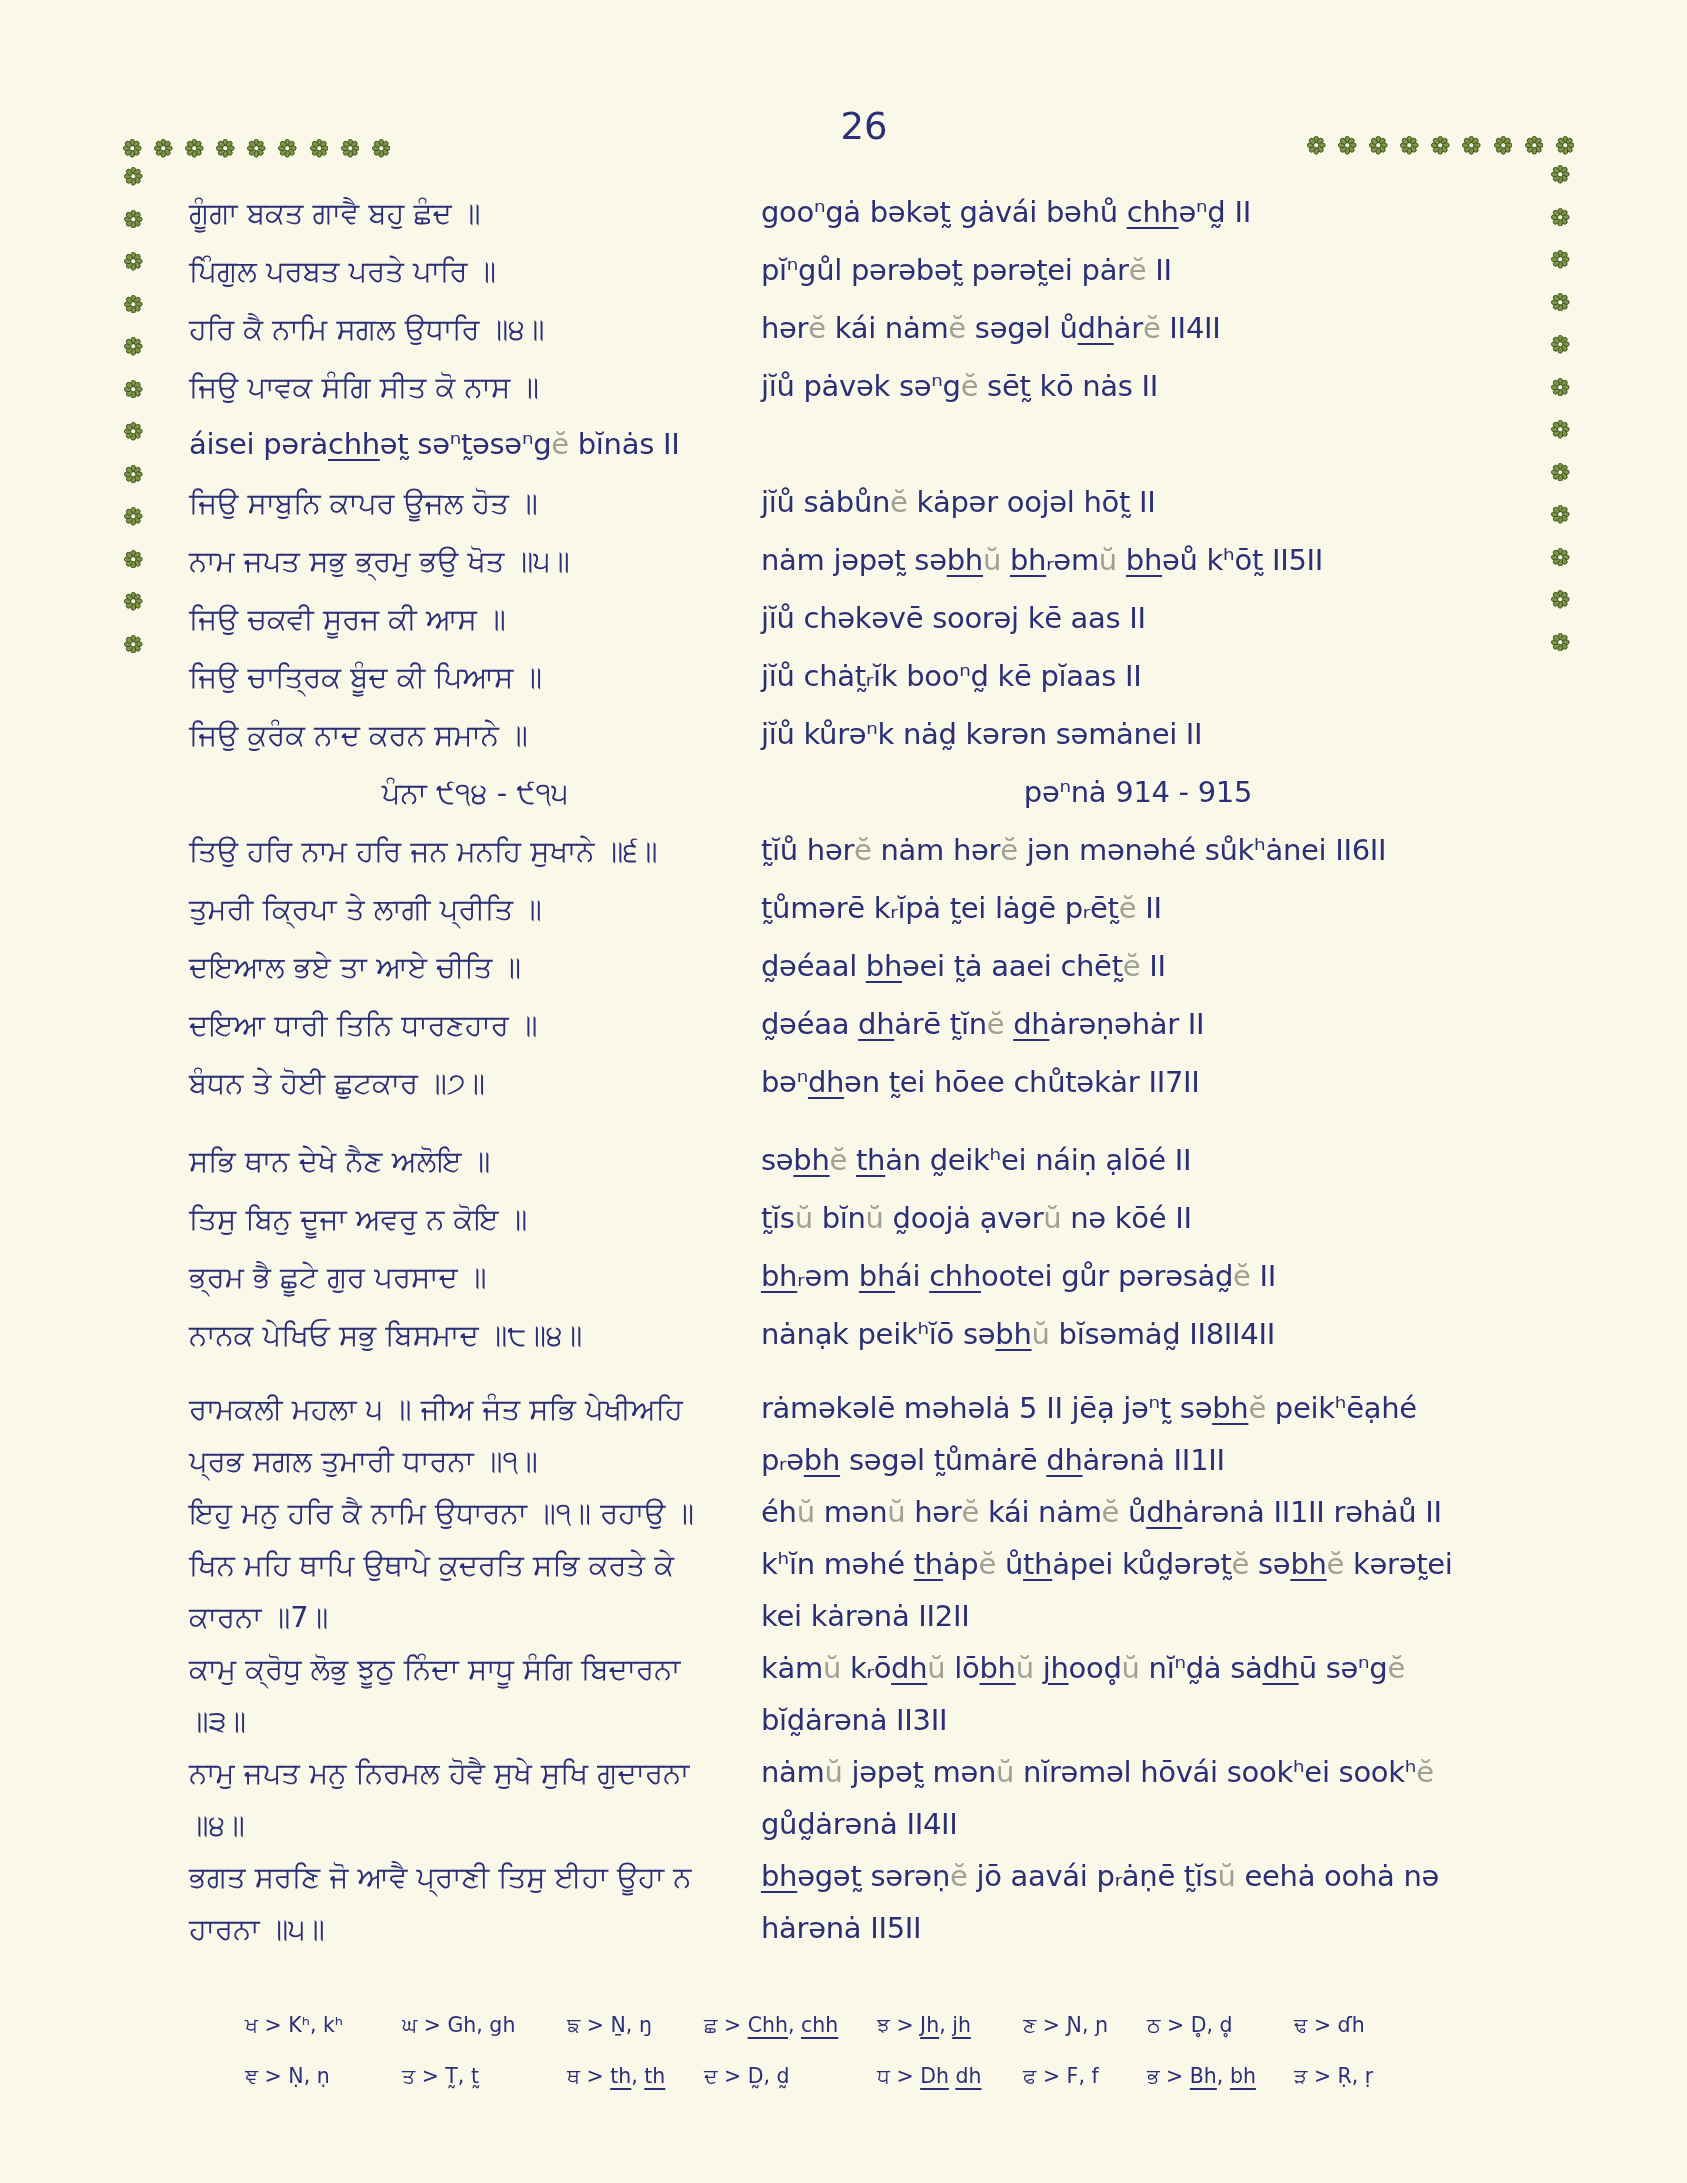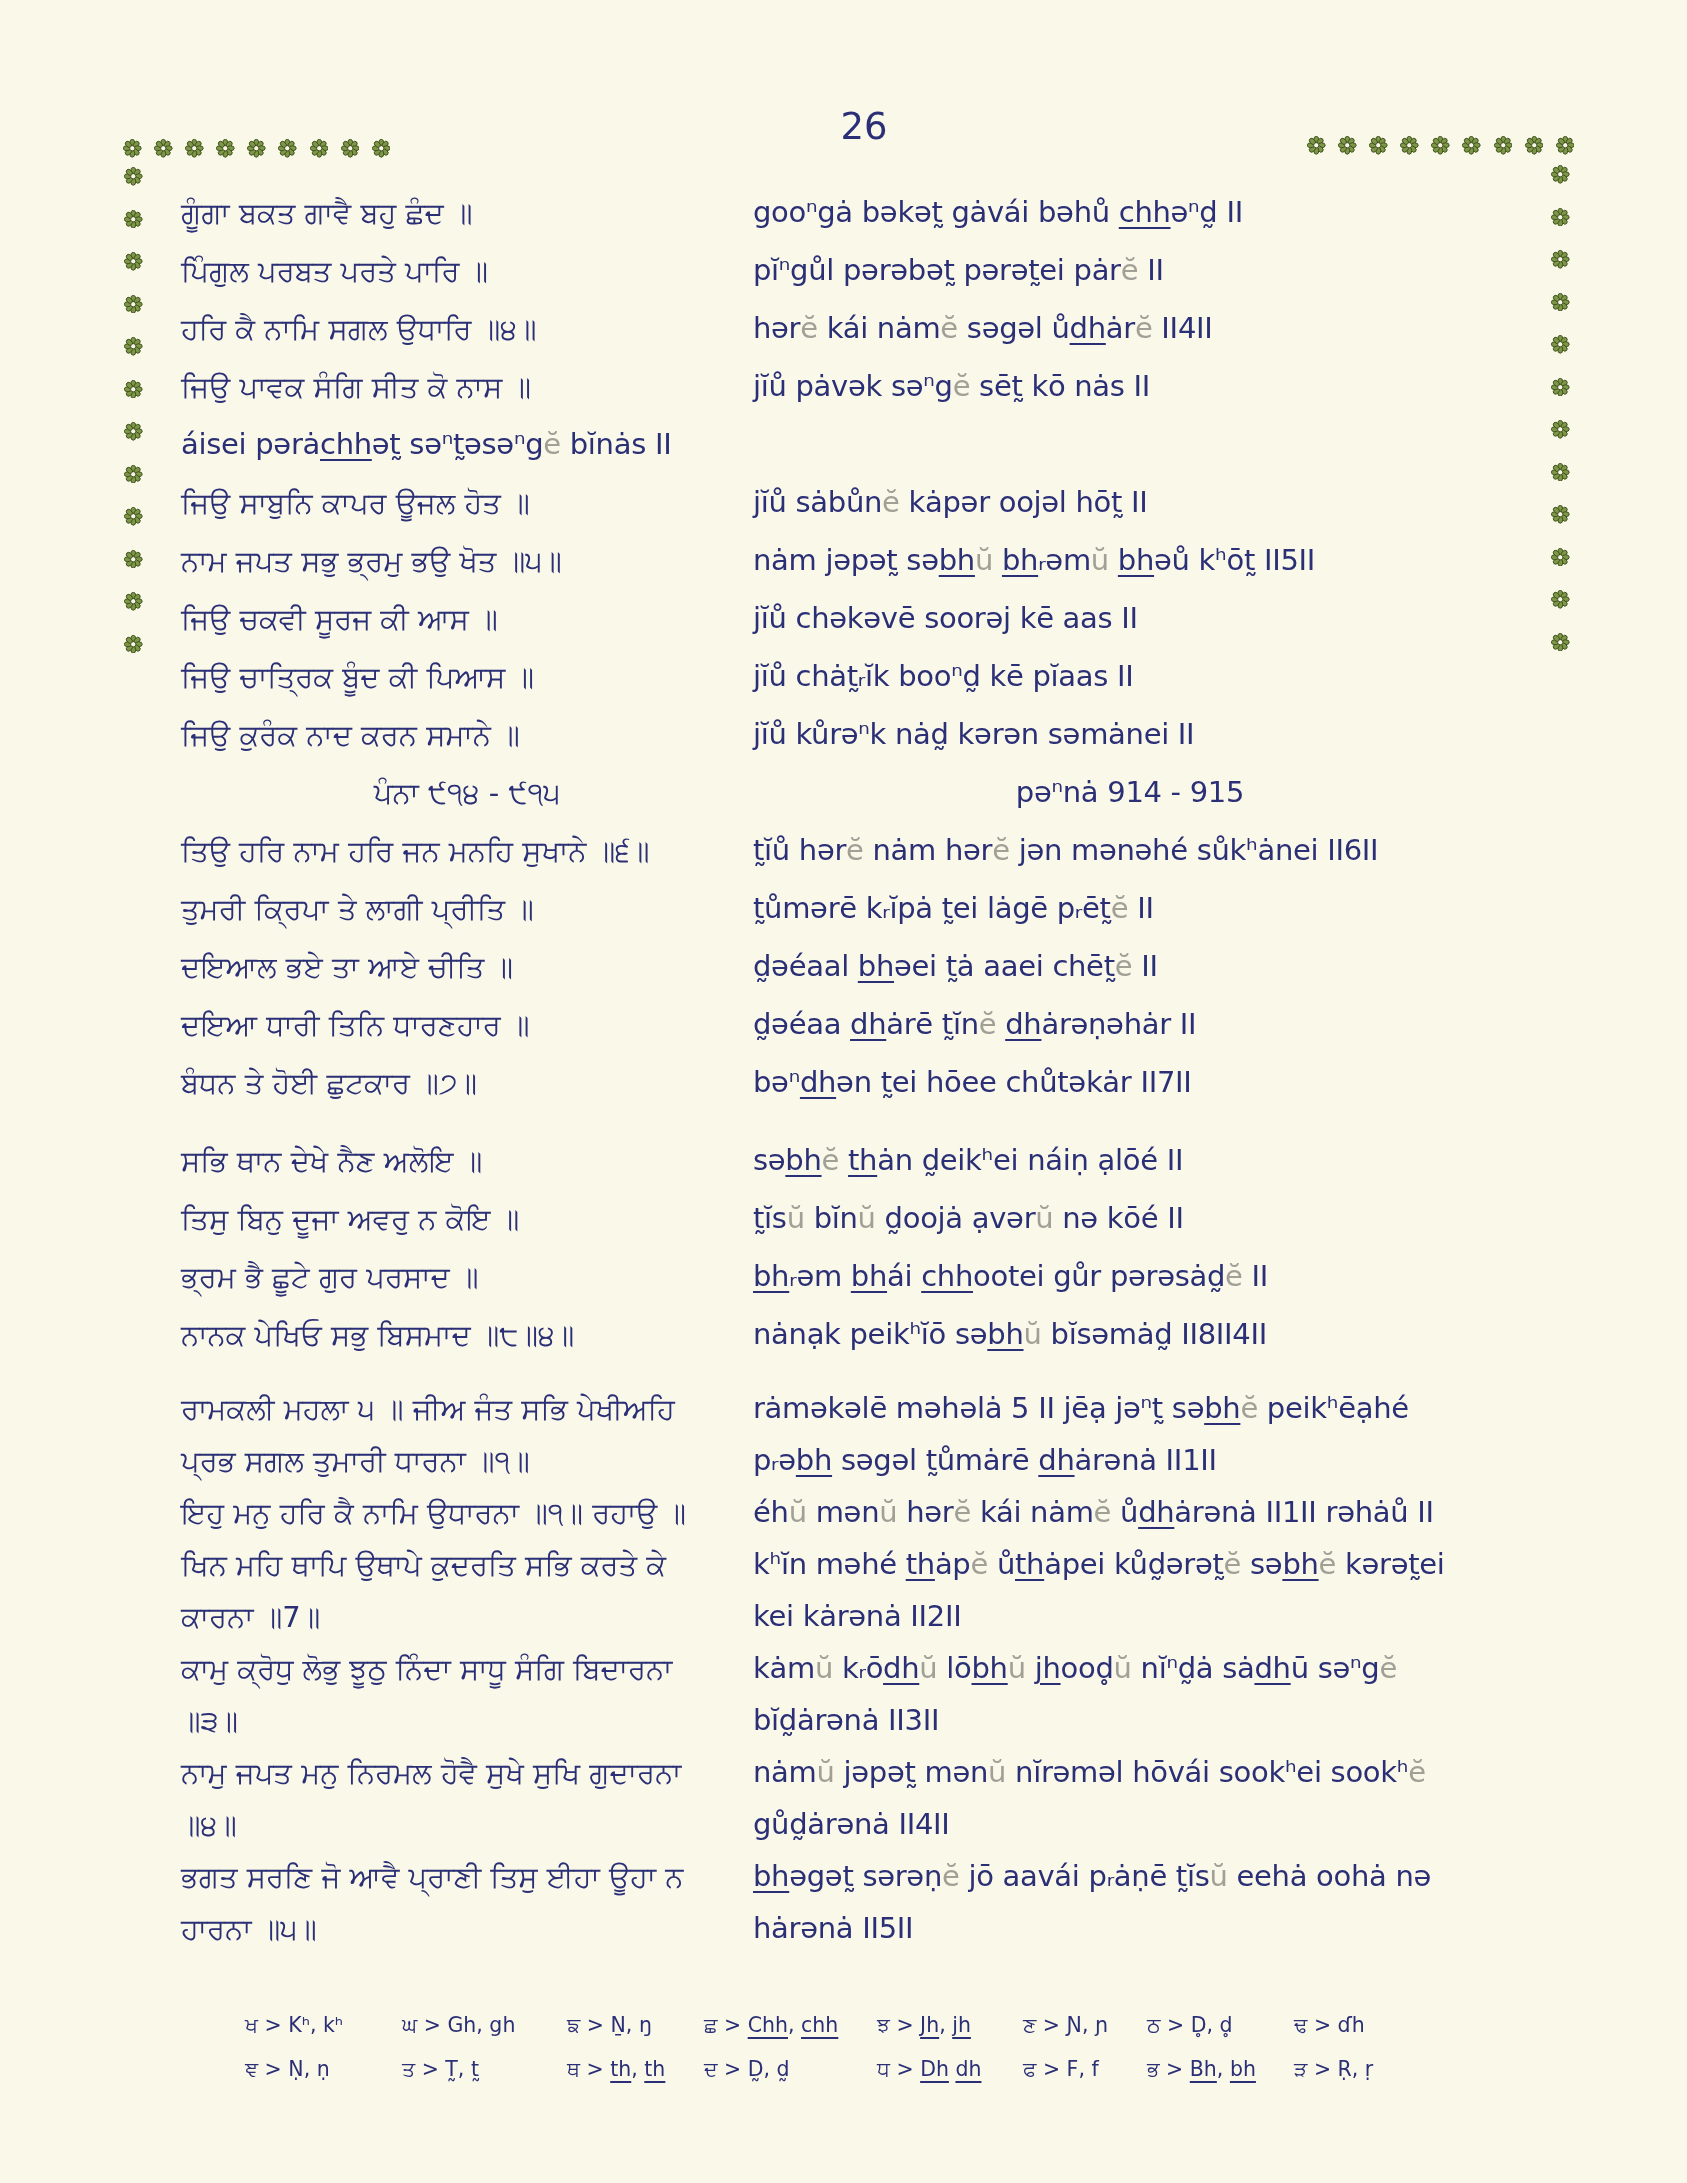--- a/index.html
+++ b/index.html
@@ -13,21 +13,21 @@
   }
   .page-number{
     position:absolute;left:798px;top:105px;width:132px;
     text-align:center;font-size:37px;
   }
   .deco{position:absolute;display:flex;}
   .deco.drow{flex-direction:row;gap:12.6px;}
   .deco.dcol{flex-direction:column;gap:24px;}
   .deco svg{width:18.5px;height:18.5px;display:block;}
 
-  .content{position:absolute;left:181px;top:196px;width:1330px;}
+  .content{position:absolute;left:189px;top:196px;width:1330px;}
   .srow{display:flex;align-items:flex-start;height:58px;}
   .srow.tight{height:52px;}
   .srow.gap30{margin-top:20px;}
   .srow.gap24{margin-top:16px;}
   .cell-gu{
     width:572px;flex:0 0 572px;
     font-size:29px;line-height:1.2;
   }
   .cell-tr{
     width:754px;flex:0 0 754px;
@@ -36,21 +36,21 @@
   .srow.pageref .cell-gu{text-align:center;}
   .srow.pageref .cell-tr{text-align:center;}
 
   .u{text-decoration:underline;text-decoration-thickness:1.7px;text-underline-offset:4.6px;}
   .g{color:#a0a096;}
 
   .legend{
     position:absolute;left:245px;top:2013px;
     display:grid;
     grid-template-columns:157px 165px 137px 173px 146px 124px 147px 106px;
-    row-gap:20px;
+    row-gap:27px;
     font-size:20.5px;
   }
   .legend .item{white-space:nowrap;}
 </style>
 </head>
 <body>
 
 <div class="page">
 
   <div class="page-number">26</div>

